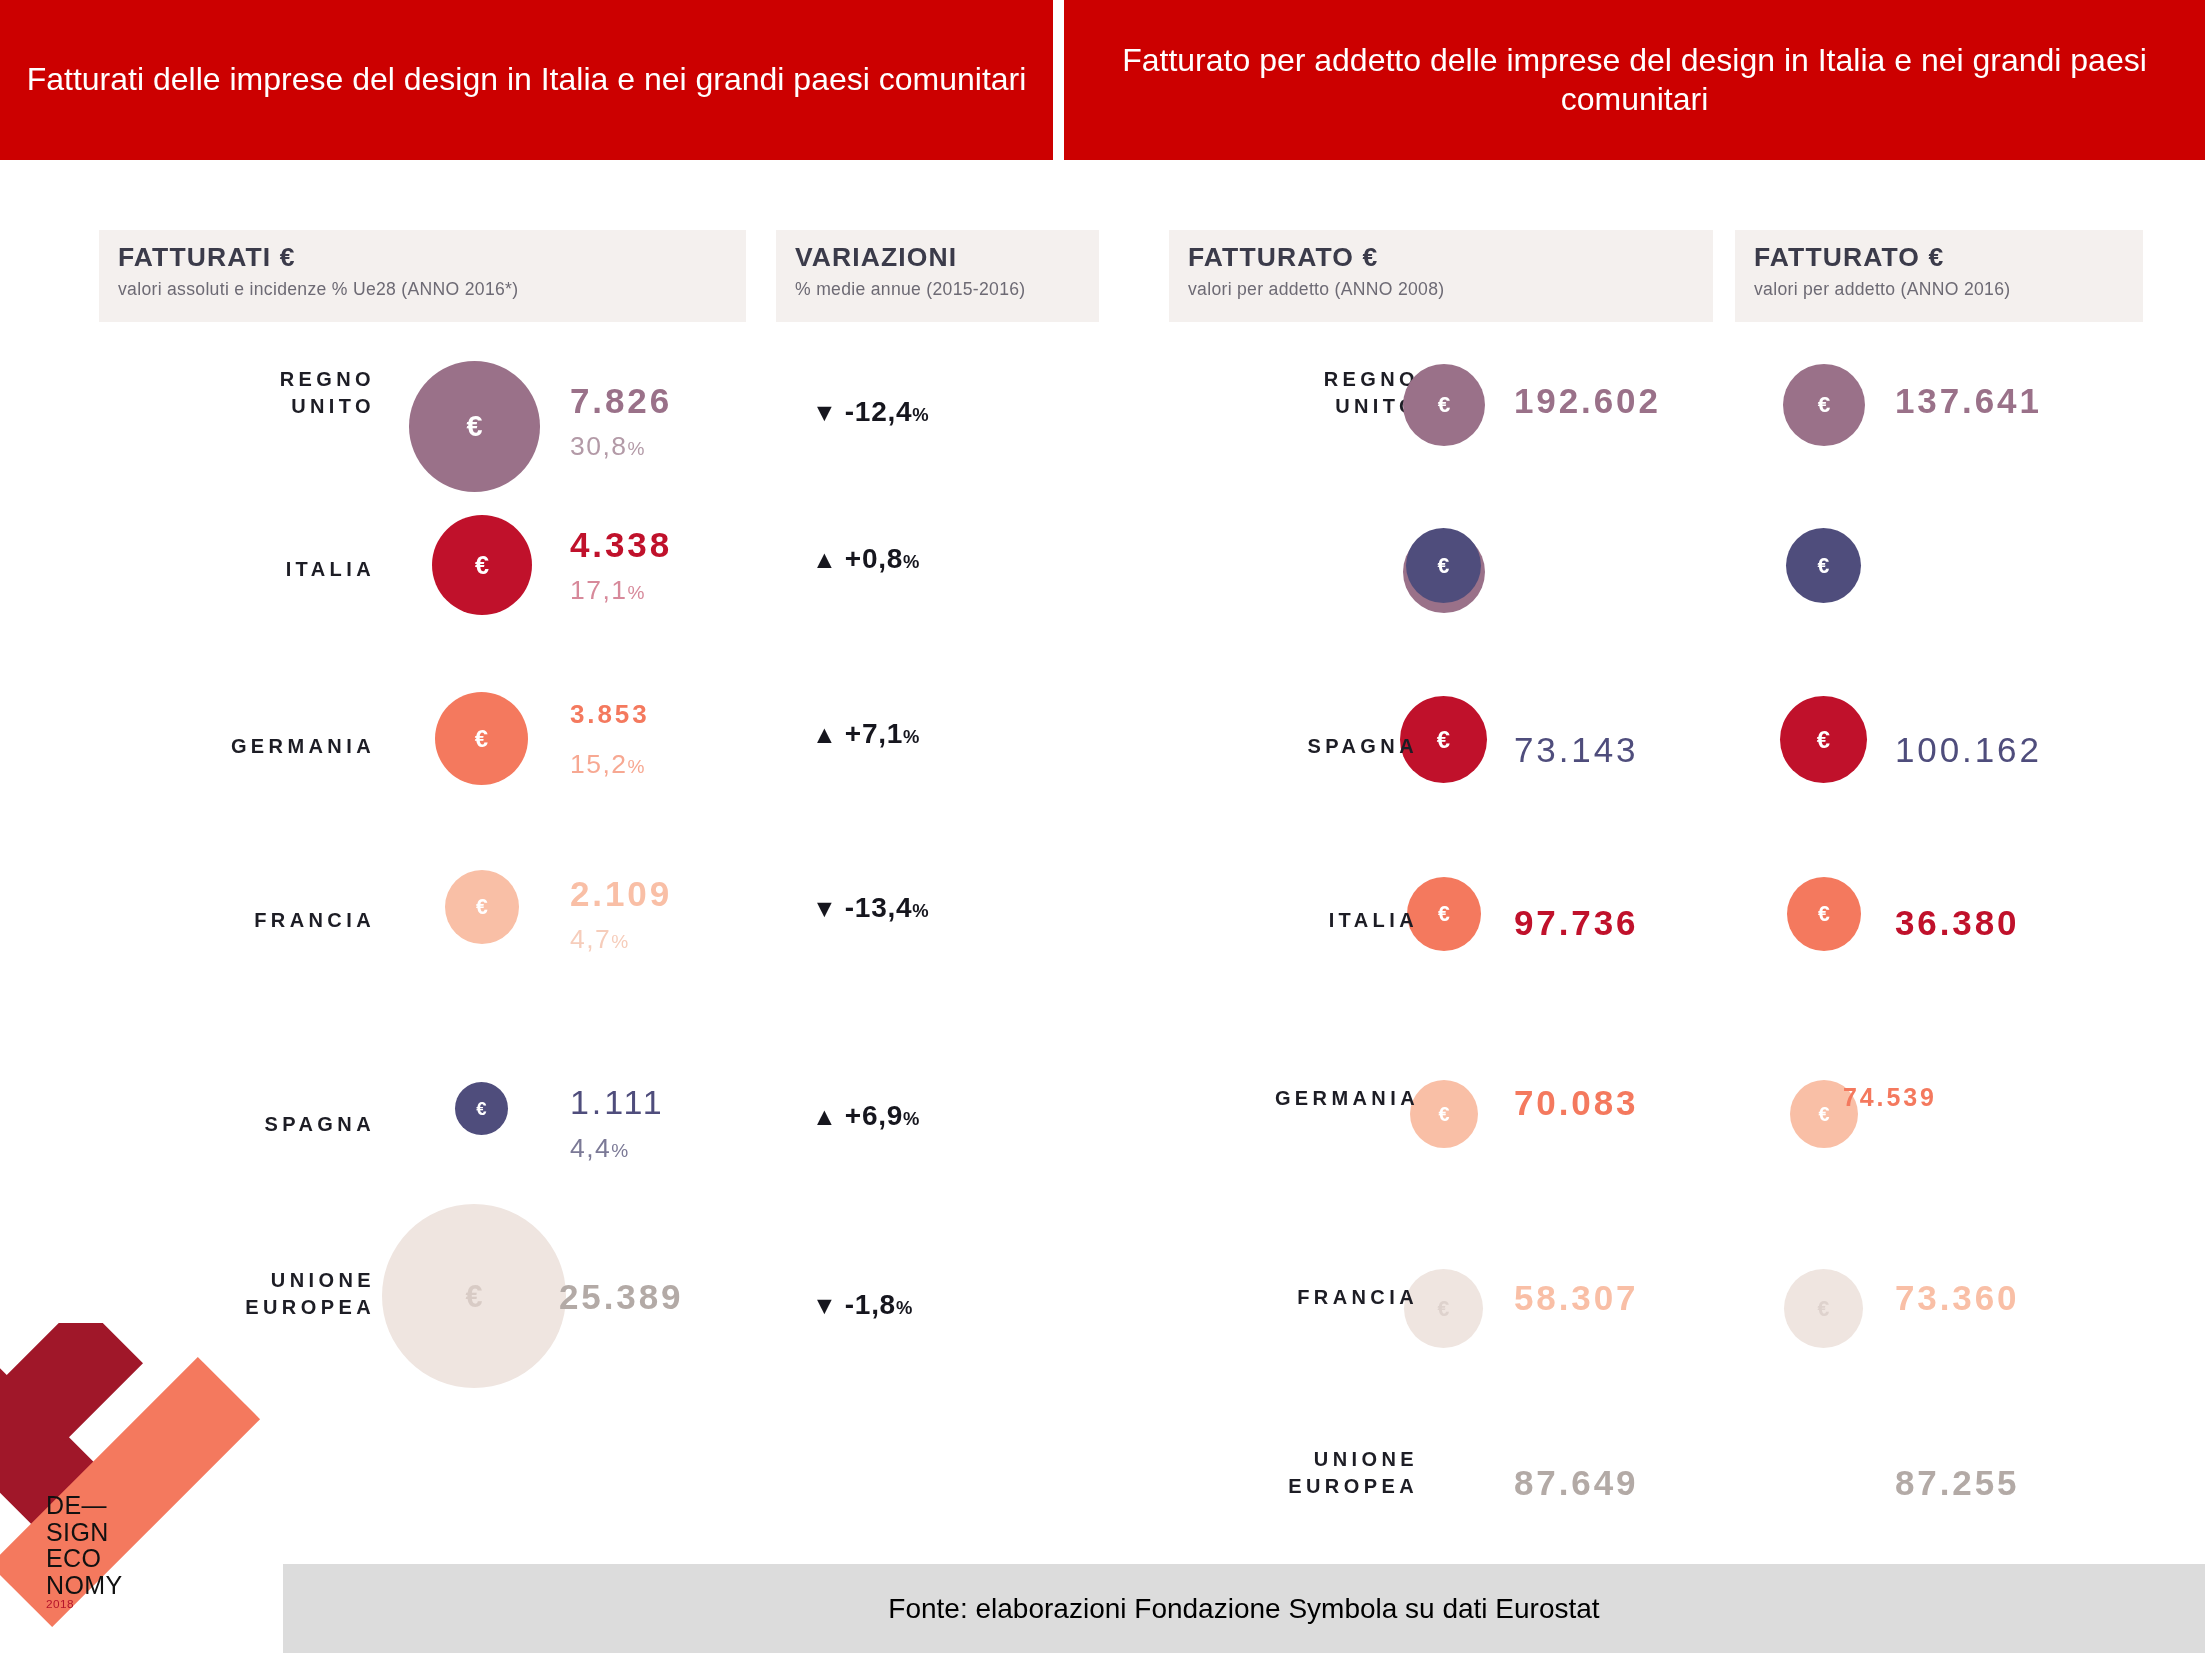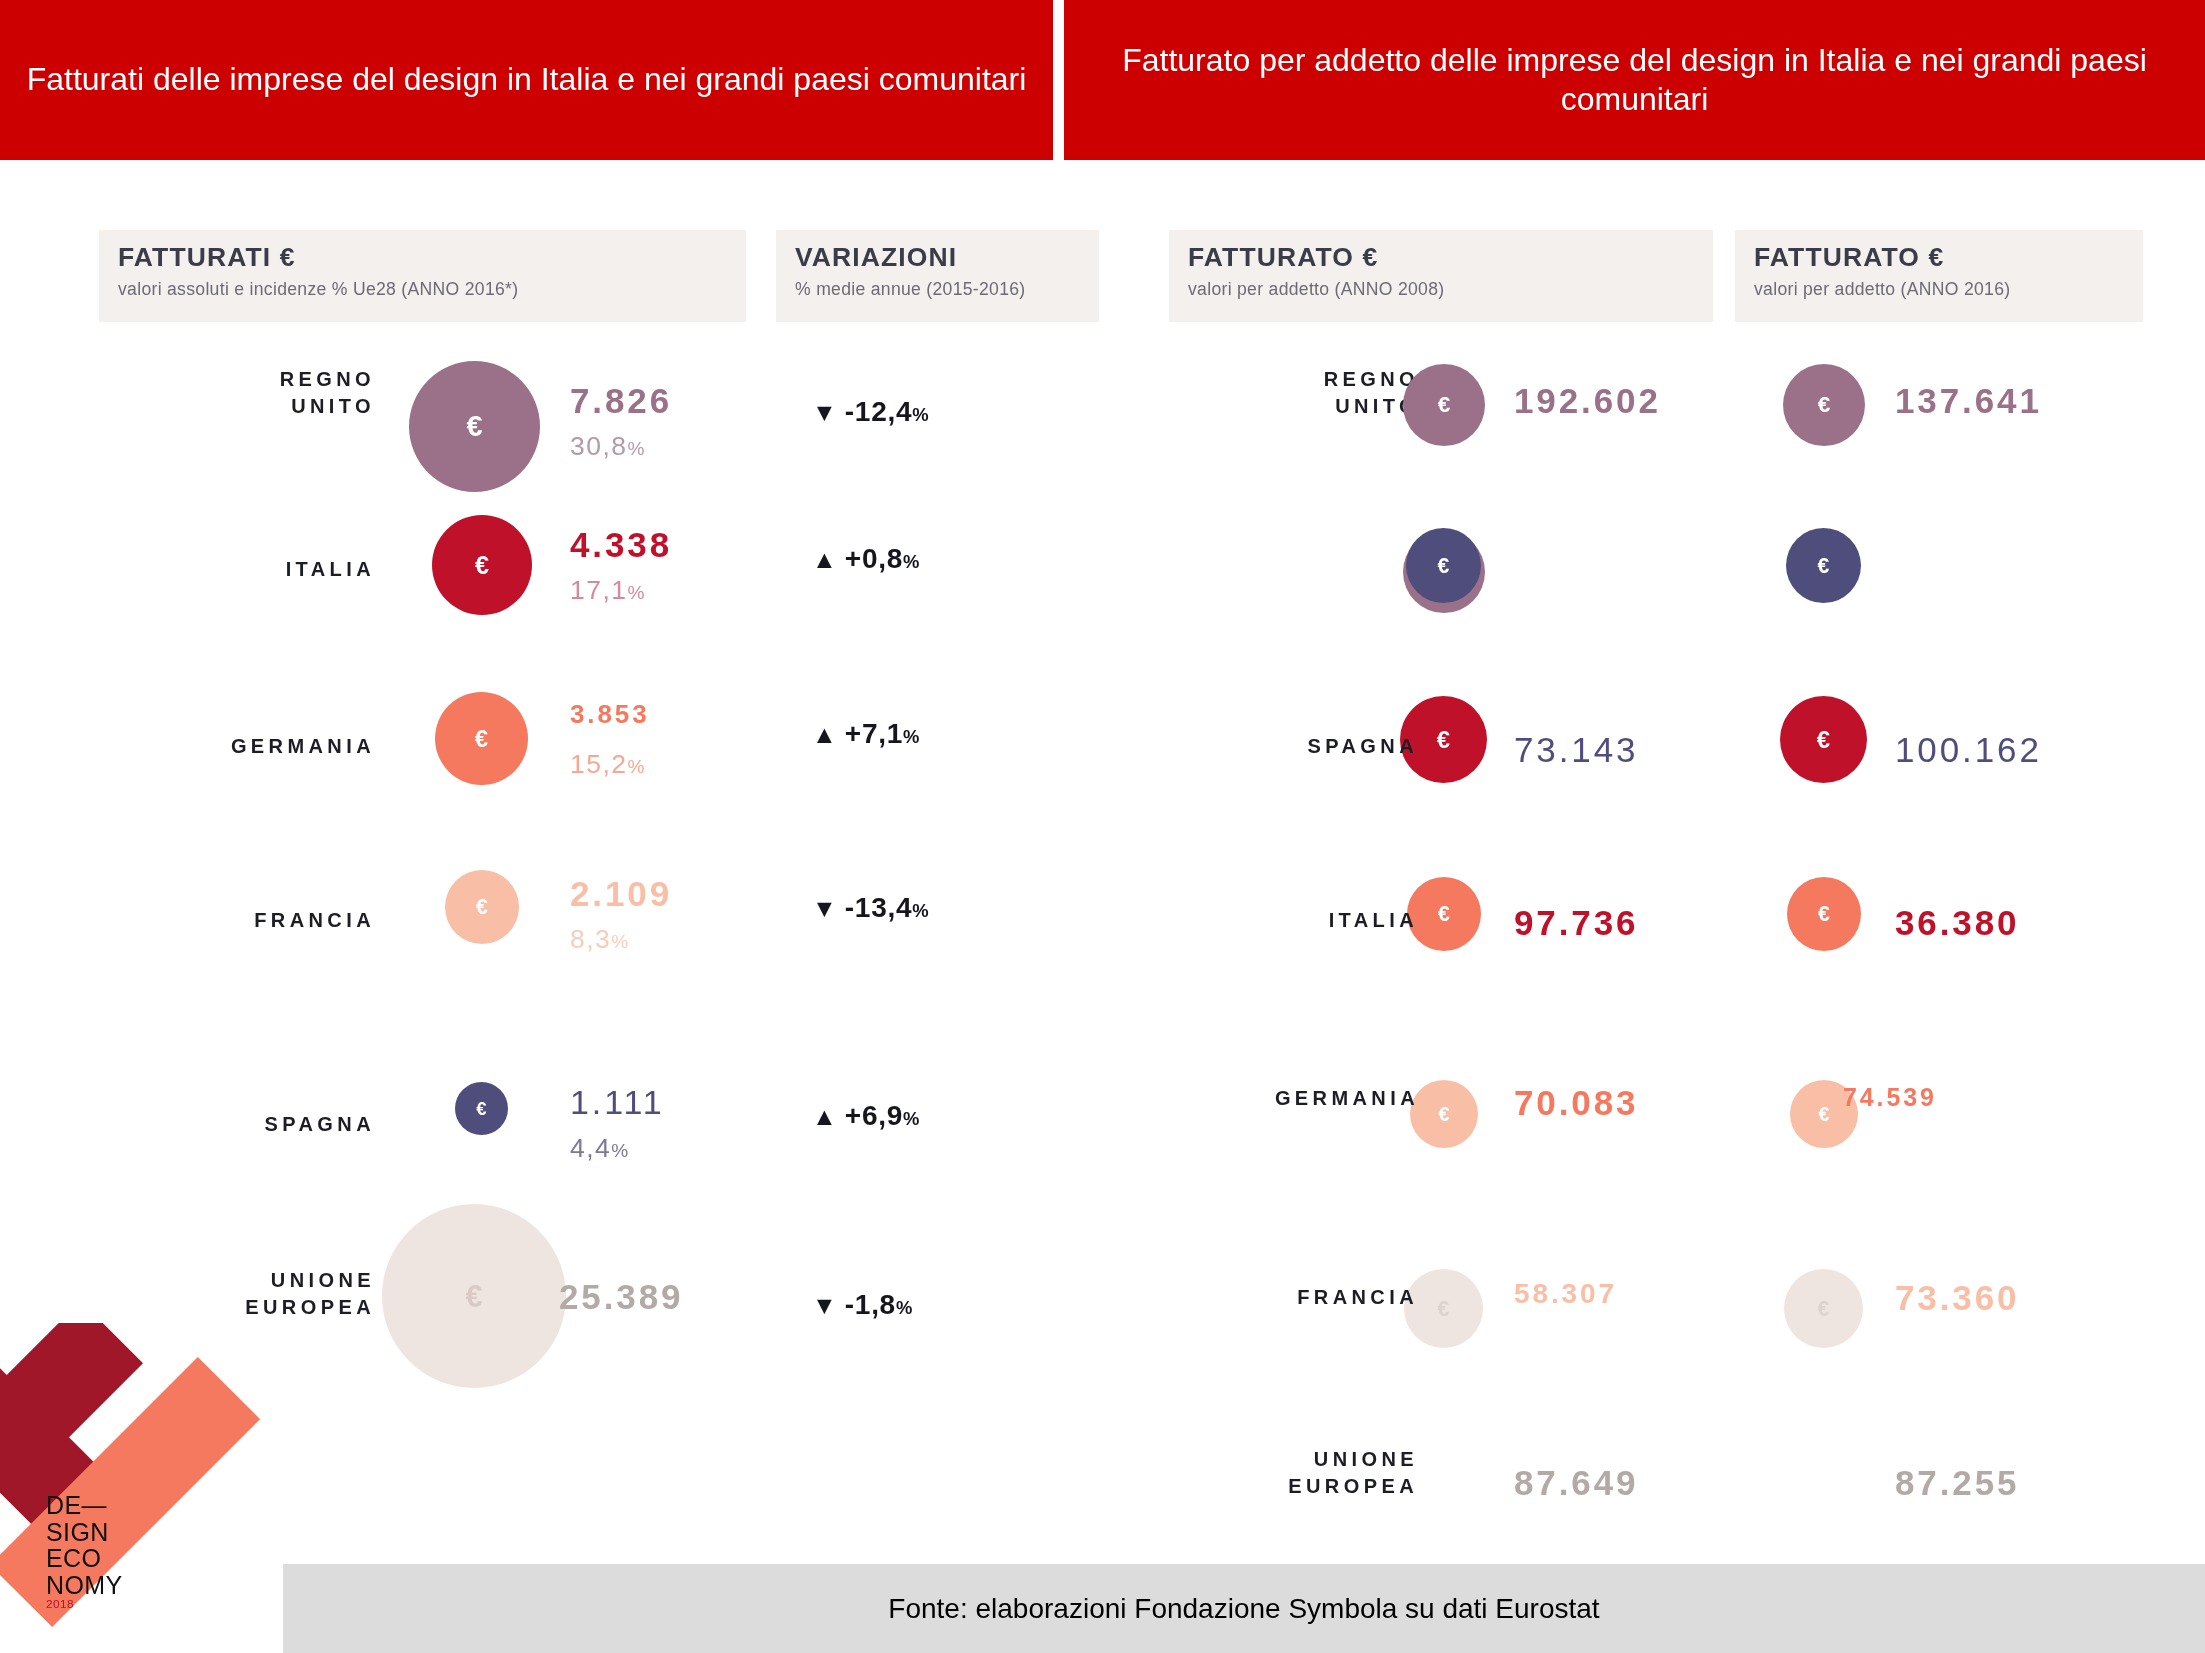--- a/index.html
+++ b/index.html
@@ -165,21 +165,21 @@
 
   <div class="row">
     <div class="country" style="left:118px; top:739px; width:257px;">
       <div>FRANCIA</div>
     </div>
     <div class="bubble" style="left:445px; top:702px; width:74px; height:74px; background:#f9bfa6; font-size:23.5px;">
       <span>€</span>
     </div>
     <div class="val" style="left:570px; top:706px; font-size:35px; color:#f9bfa6;">2.109</div>
     <div class="pct" style="left:570px; top:756px; font-size:26.5px; color:#f6cdbb;">
-      <span>8,3</span><span class="small">%</span>
+      <span>4,7</span><span class="small">%</span>
     </div>
   </div>
 
   <div class="row">
     <div class="country" style="left:125px; top:943px; width:250px;">
       <div>SPAGNA</div>
     </div>
     <div class="bubble" style="left:455px; top:914px; width:53px; height:53px; background:#4f4d7c; font-size:20.6px;">
       <span>€</span>
     </div>
@@ -264,21 +264,21 @@
   </div>
 
   <div class="country" style="left:1161px; top:1278px; width:257px;">
     <div>UNIONE</div>
     <div>EUROPEA</div>
   </div>
 
   <div class="val" style="left:1514px; top:562px; font-size:35px; color:#4f4d7c; font-weight:normal;">73.143</div>
   <div class="val" style="left:1514px; top:735px; font-size:35px; color:#c0112b;">97.736</div>
   <div class="val" style="left:1514px; top:915px; font-size:35px; color:#f4795e;">70.083</div>
-  <div class="val" style="left:1514px; top:1110px; font-size:28px; color:#f9bfa6;">58.307</div>
+  <div class="val" style="left:1514px; top:1110px; font-size:35px; color:#f9bfa6;">58.307</div>
   <div class="val" style="left:1514px; top:1295px; font-size:35px; color:#b3aaa6;">87.649</div>
 
   <div class="bubble" style="left:1783px; top:196px; width:82px; height:82px; background:#9a7189; font-size:25px;">
     <span>€</span>
   </div>
   <div class="bubble" style="left:1786px; top:360px; width:75px; height:75px; background:#4f4d7c; font-size:23.5px;">
     <span>€</span>
   </div>
   <div class="bubble" style="left:1780px; top:528px; width:87px; height:87px; background:#c0112b; font-size:26.5px;">
     <span>€</span>

